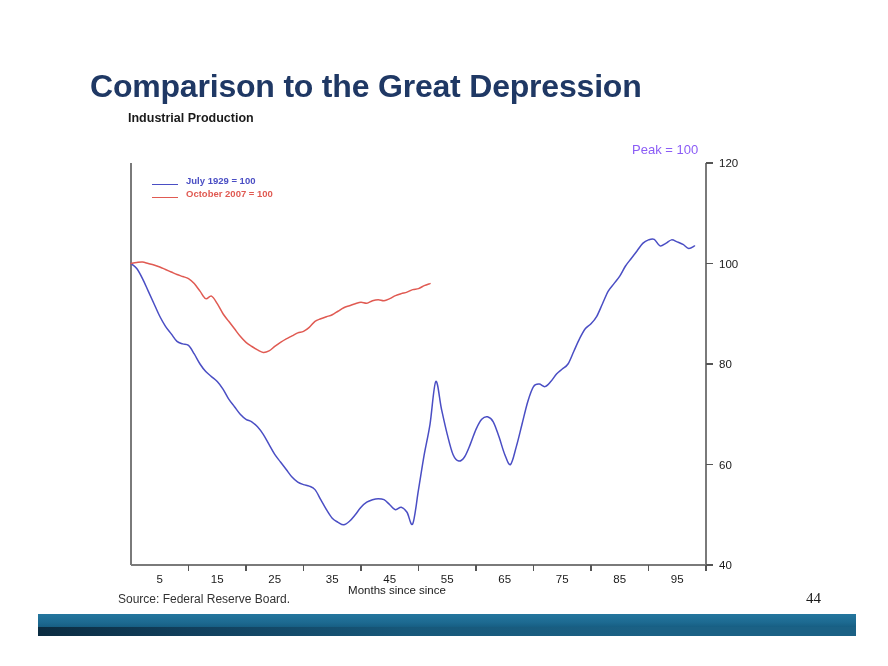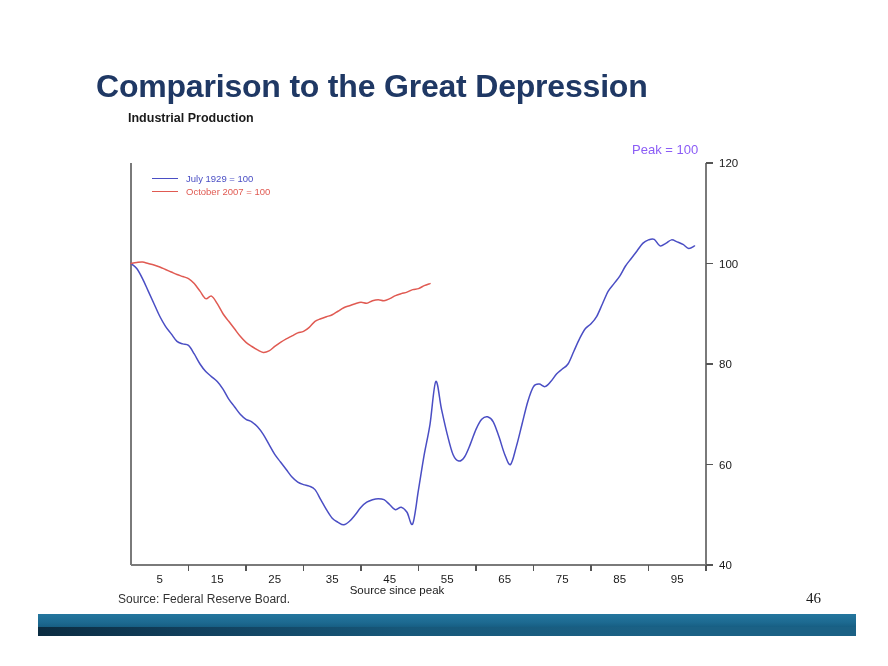--- a/index.html
+++ b/index.html
@@ -19,21 +19,21 @@
 
   #slide {
     position: absolute;
     inset: 0;
     background: #ffffff;
   }
 
   
   #slide-title {
     position: absolute;
-    left: 96px;
+    left: 90px;
     top: 48px;
     width: 700px;
     font-size: 32px;
     font-weight: bold;
     color: #1f3864;
     letter-spacing: -0.2px;
     line-height: 1.1;
     white-space: nowrap;
   }
 
@@ -93,22 +93,23 @@
   #x-axis-title span { position: relative; left: -47px; }
 
   
   #legend {
     position: absolute;
     left: 152px;
     top: 172px;
   }
   .legend-row {
     display: flex;
-    align-items: center;
+    align-items: flex-end;
     height: 13px;
+    font-weight: bold;
   }
   .legend-swatch {
     width: 26px;
     height: 0;
     border-top-width: 1.4px;
     border-top-style: solid;
     margin-right: 8px;
     flex: none;
   }
   .legend-label {
@@ -208,23 +209,23 @@
         <span class="legend-swatch" style="border-top-color:#4a4ec4"></span>
         <span class="legend-label" style="color:#4a4ec4">July 1929 = 100</span>
       </div>
       <div class="legend-row">
         <span class="legend-swatch" style="border-top-color:#e05a52"></span>
         <span class="legend-label" style="color:#e05a52">October 2007 = 100</span>
       </div>
     </div>
 
     <div id="x-axis-title">
-      <span>Source since peak</span>
+      <span>Months since since</span>
     </div>
 
     <div id="chart-source">Source: Federal Reserve Board.</div>
   </div>
 
   <div id="footer-bar"></div>
 
-  <div id="slide-number">46</div>
+  <div id="slide-number">44</div>
 
 </div>
 
 </body></html>

